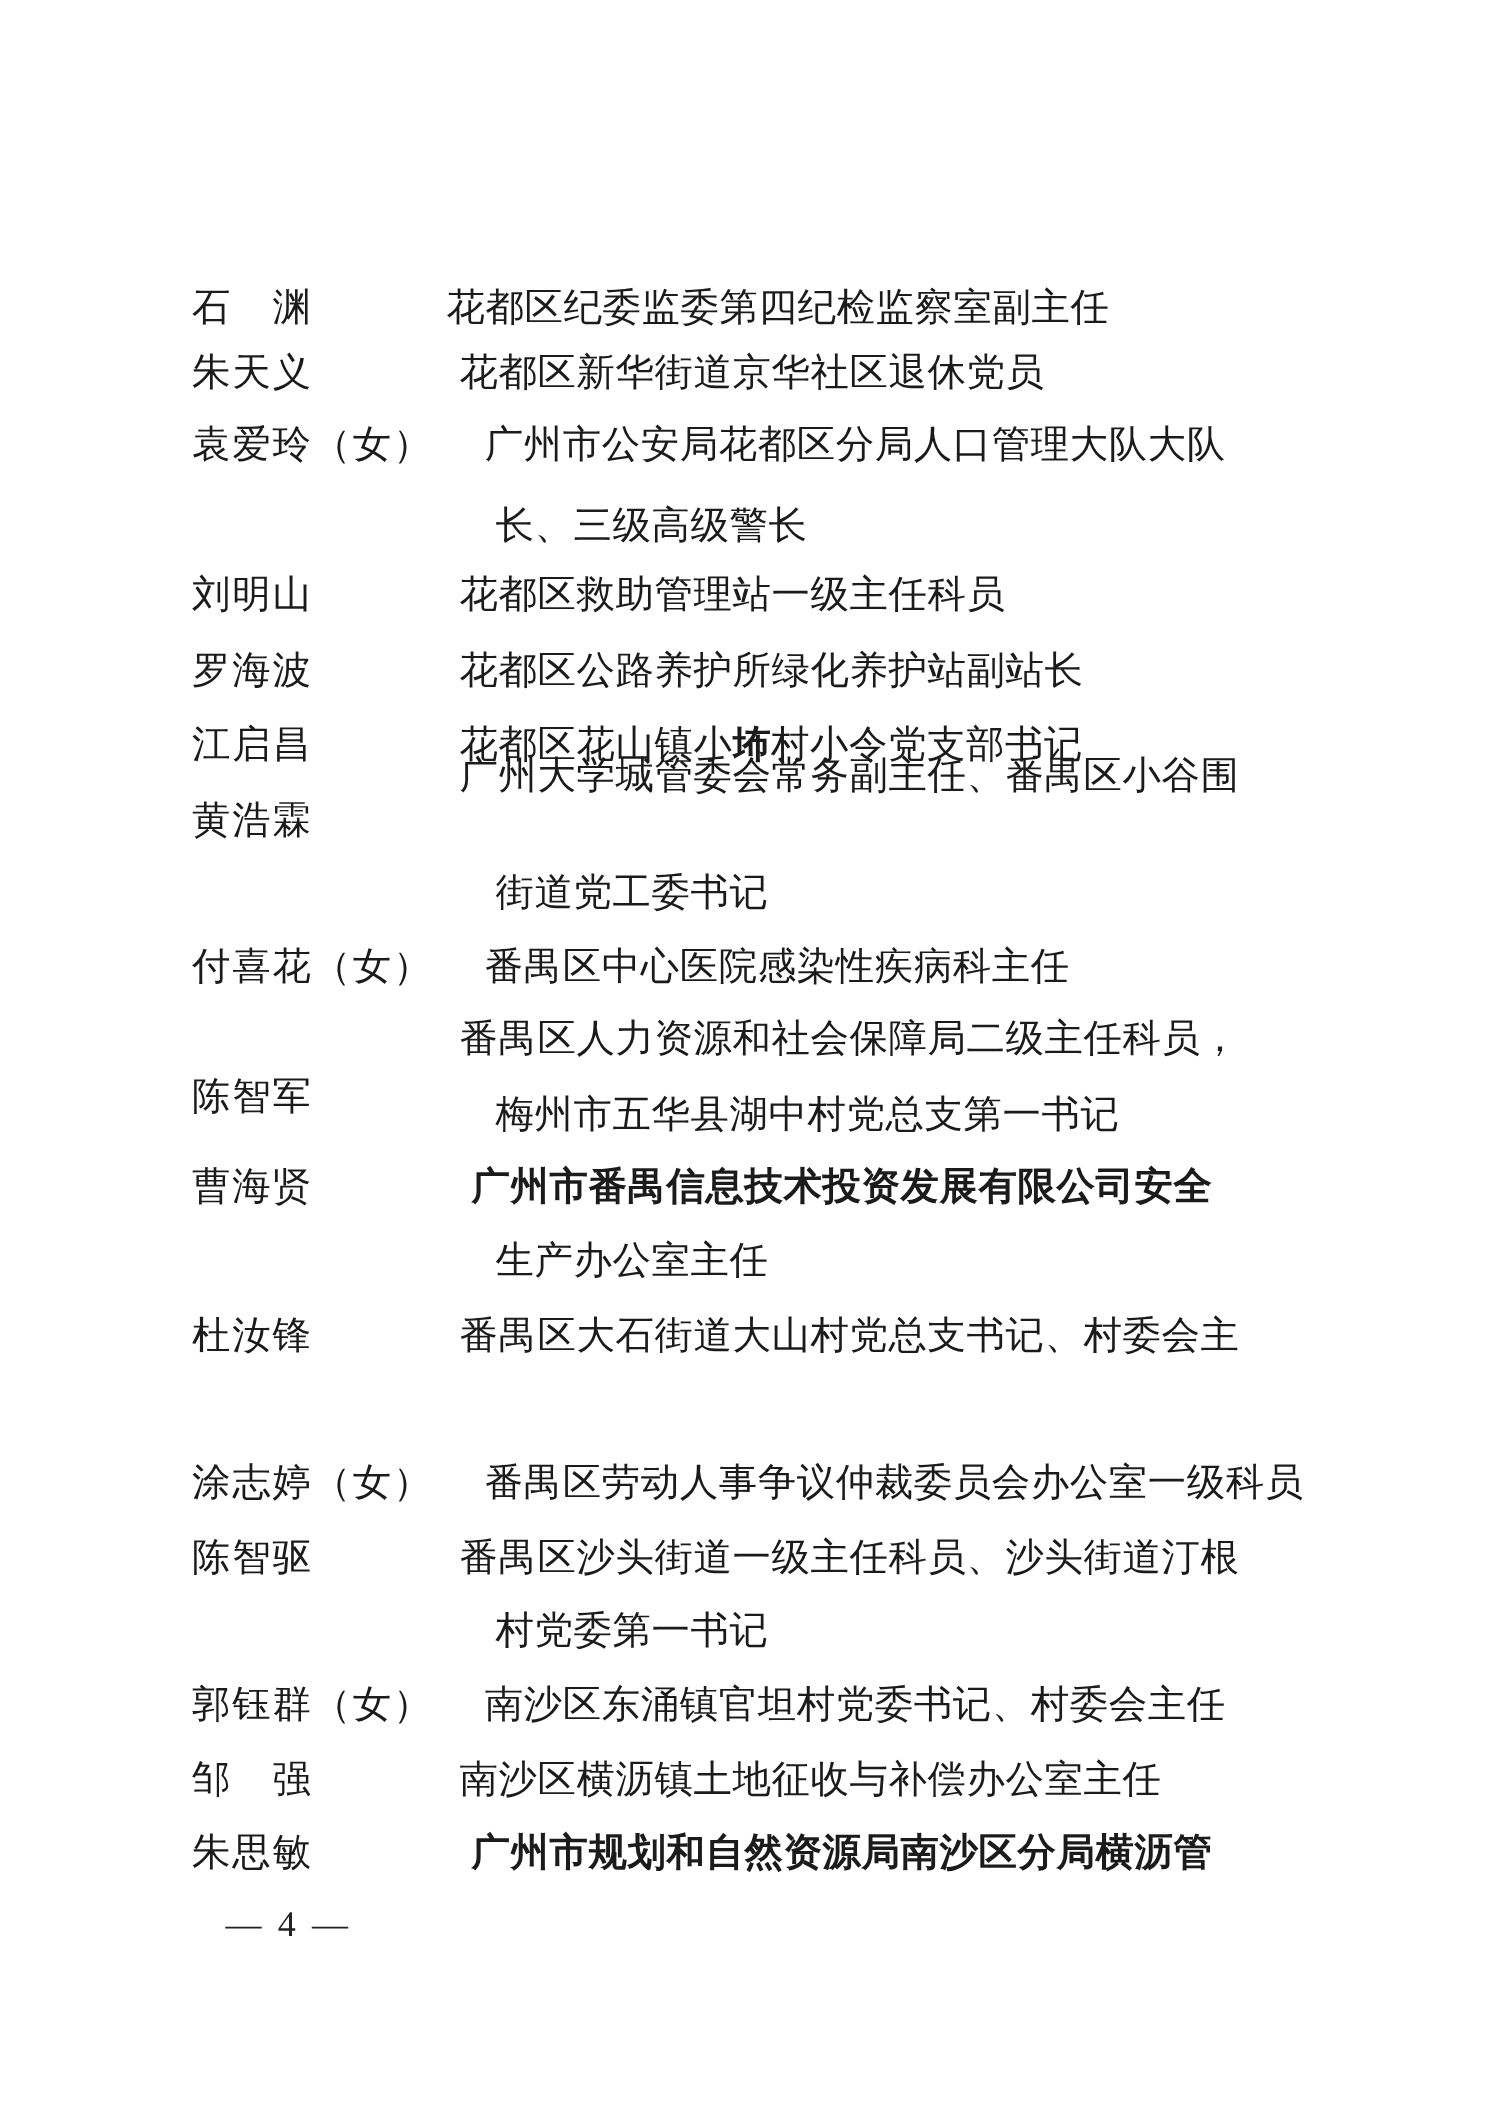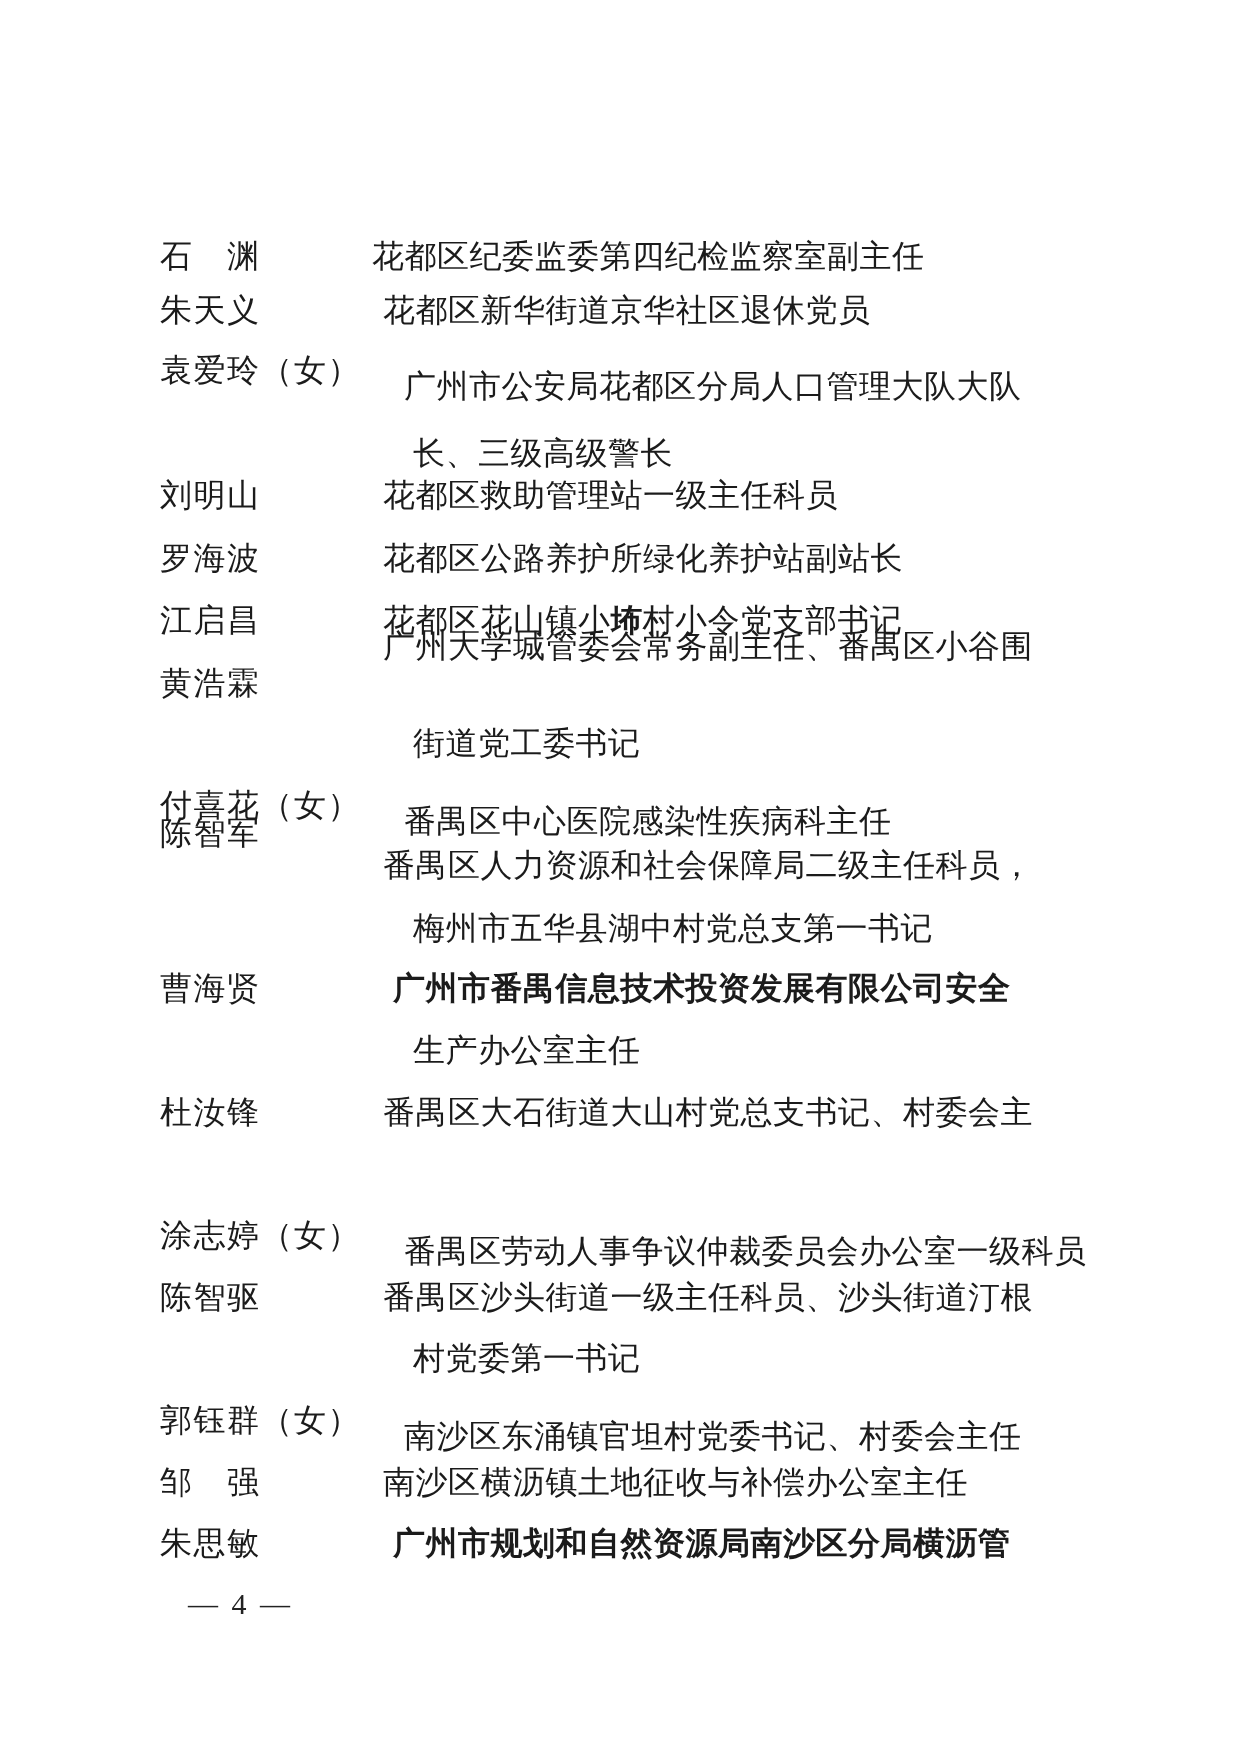--- a/index.html
+++ b/index.html
@@ -16,21 +16,21 @@
     position:absolute;
     font-size:32px;
     line-height:34px;
     white-space:pre;
     letter-spacing:0.5px;
   }
   .nm{left:160px;letter-spacing:1.5px;}
   .t-reg{left:383px;}
   .t-reg-a{left:372px;}
   .t-reg-b{left:393px;font-weight:bold;}
-  .t-nv{left:404px;margin-top:16px;}
+  .t-nv{left:404px;}
   .t-cont{left:413px;}
   .rare{
     font-family:"Liberation Sans","DejaVu Sans",sans-serif;
     font-weight:700;
     letter-spacing:0;
   }
   .pageno{
     left:188px;
     top:1587px;
     font-size:30px;
@@ -44,39 +44,39 @@
 <div class="page">
 
   <span class="txt nm" style="top:239px">石　渊</span>
   <span class="txt t-reg-a" style="top:239px">花都区纪委监委第四纪检监察室副主任</span>
 
   <span class="txt nm" style="top:293px">朱天义</span>
   <span class="txt t-reg" style="top:293px">花都区新华街道京华社区退休党员</span>
 
   <span class="txt nm" style="top:353px">袁爱玲（女）</span>
   <span class="txt t-nv" style="top:353px">广州市公安局花都区分局人口管理大队大队</span>
-  <span class="txt t-cont" style="top:436px">长、三级高级警长</span>
+  <span class="txt t-cont" style="top:420px">长、三级高级警长</span>
 
   <span class="txt nm" style="top:478px">刘明山</span>
   <span class="txt t-reg" style="top:478px">花都区救助管理站一级主任科员</span>
 
   <span class="txt nm" style="top:541px">罗海波</span>
   <span class="txt t-reg" style="top:541px">花都区公路养护所绿化养护站副站长</span>
 
   <span class="txt nm" style="top:603px">江启昌</span>
   <span class="txt t-reg" style="top:603px"><span>花都区花山镇小</span><span class="rare">㘵</span><span>村小令党支部书记</span></span>
 
   <span class="txt nm" style="top:666px">黄浩霖</span>
   <span class="txt t-reg" style="top:629px">广州大学城管委会常务副主任、番禺区小谷围</span>
   <span class="txt t-cont" style="top:726px">街道党工委书记</span>
 
   <span class="txt nm" style="top:788px">付喜花（女）</span>
   <span class="txt t-nv" style="top:788px">番禺区中心医院感染性疾病科主任</span>
 
-  <span class="txt nm" style="top:816px">陈智军</span>
+  <span class="txt nm" style="top:896px">陈智军</span>
   <span class="txt t-cont" style="top:911px">梅州市五华县湖中村党总支第一书记</span>
   <span class="txt t-reg" style="top:848px">番禺区人力资源和社会保障局二级主任科员，</span>
 
   <span class="txt nm" style="top:971px">曹海贤</span>
   <span class="txt t-reg-b" style="top:971px">广州市番禺信息技术投资发展有限公司安全</span>
   <span class="txt t-cont" style="top:1033px">生产办公室主任</span>
 
   <span class="txt nm" style="top:1095px">杜汝锋</span>
   <span class="txt t-reg" style="top:1095px">番禺区大石街道大山村党总支书记、村委会主</span>
 

